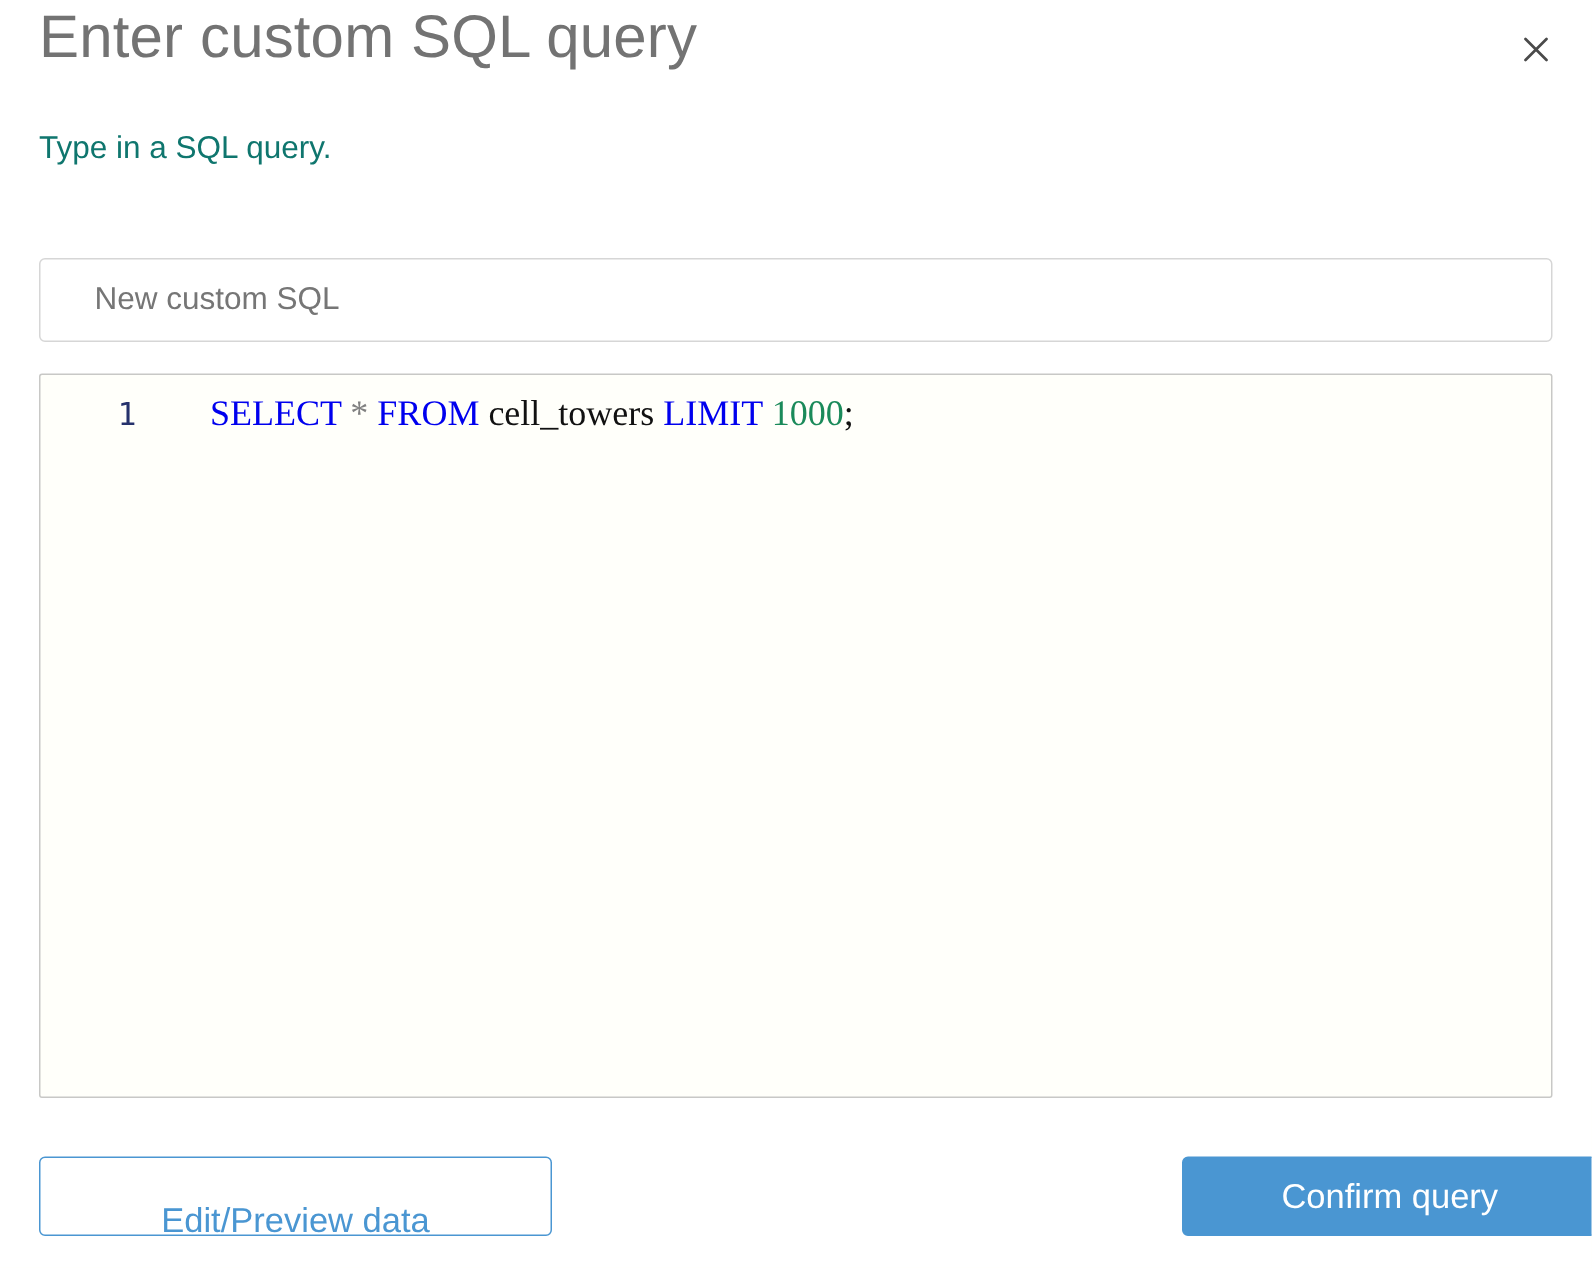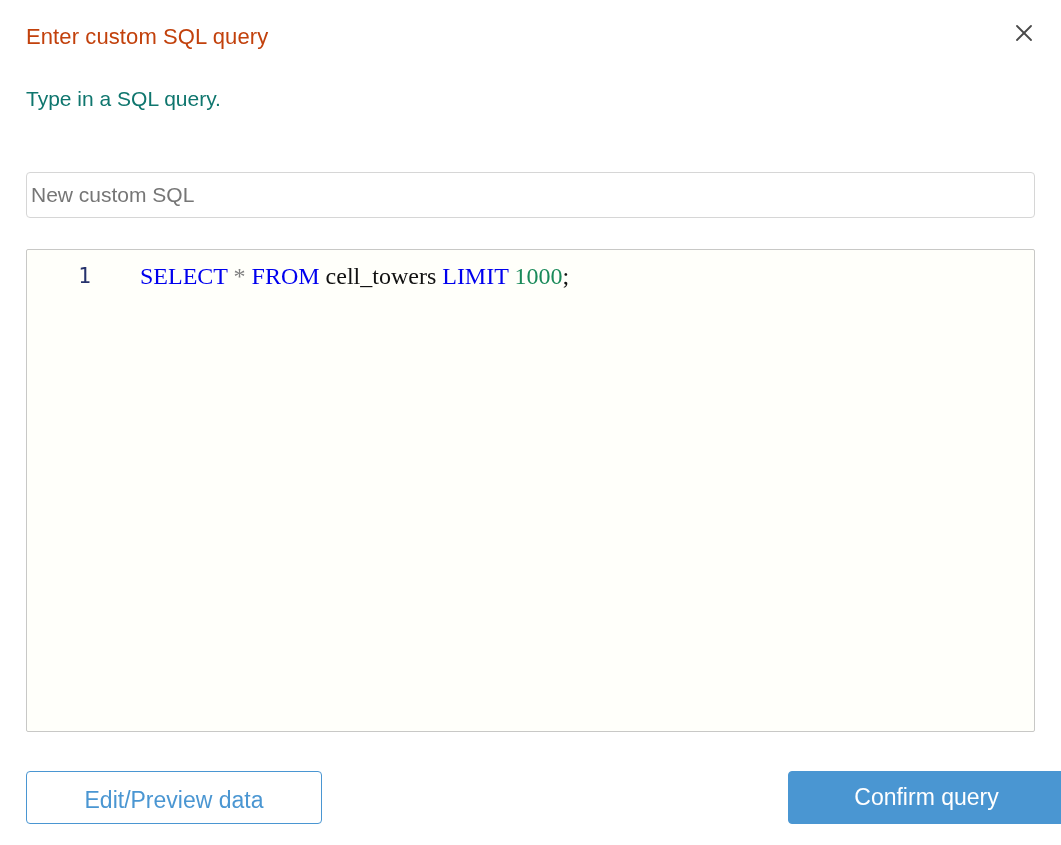--- a/index.html
+++ b/index.html
@@ -12,24 +12,24 @@
     background: #ffffff;
     font-family: "Liberation Sans", sans-serif;
     overflow: hidden;
     position: relative;
   }
 
   
   .dialog-title {
     position: absolute;
     left: 26px;
-    top: 14px;
-    font-size: 22px;
+    top: 2px;
+    font-size: 40px;
     line-height: 46px;
-    color: #c2410c;
+    color: #737373;
     font-weight: 400;
     letter-spacing: 0.1px;
     white-space: nowrap;
   }
   .close-icon {
     position: absolute;
     right: 22px;
     top: 18px;
     width: 30px;
     height: 30px;
@@ -51,29 +51,29 @@
     font-weight: 400;
     white-space: nowrap;
   }
 
   
   .name-input {
     position: absolute;
     left: 26px;
     top: 172px;
     width: 1009px;
-    height: 46px;
+    height: 56px;
     box-sizing: border-box;
     border: 1px solid #d6d6d6;
     border-radius: 4px;
     background: #ffffff;
     font-family: "Liberation Sans", sans-serif;
     font-size: 21px;
     color: #333333;
-    padding: 0 4px;
+    padding: 0 36px;
     outline: none;
   }
   .name-input::placeholder {
     color: #767676;
     opacity: 1;
   }
 
   
   .editor {
     position: absolute;
@@ -117,33 +117,33 @@
   .tok-star { color: #808080; }
   .tok-ident{ color: #111111; }
   .tok-num  { color: #1a8a5a; }
   .tok-punc { color: #111111; }
 
   
   .btn-secondary {
     position: absolute;
     left: 26px;
     top: 771px;
-    width: 296px;
+    width: 342px;
     height: 53px;
     box-sizing: border-box;
     border: 1px solid #4a96d2;
     border-radius: 4px;
     background: #ffffff;
     color: #4a96d2;
     font-family: "Liberation Sans", sans-serif;
     font-size: 23px;
     line-height: 51px;
     text-align: center;
     cursor: pointer;
-    padding: 3px;
+    padding: 16px;
   }
   .btn-primary {
     position: absolute;
     left: 788px;
     top: 771px;
     width: 277px;
     height: 53px;
     box-sizing: border-box;
     border: 1px solid #4a96d2;
     border-radius: 4px;

